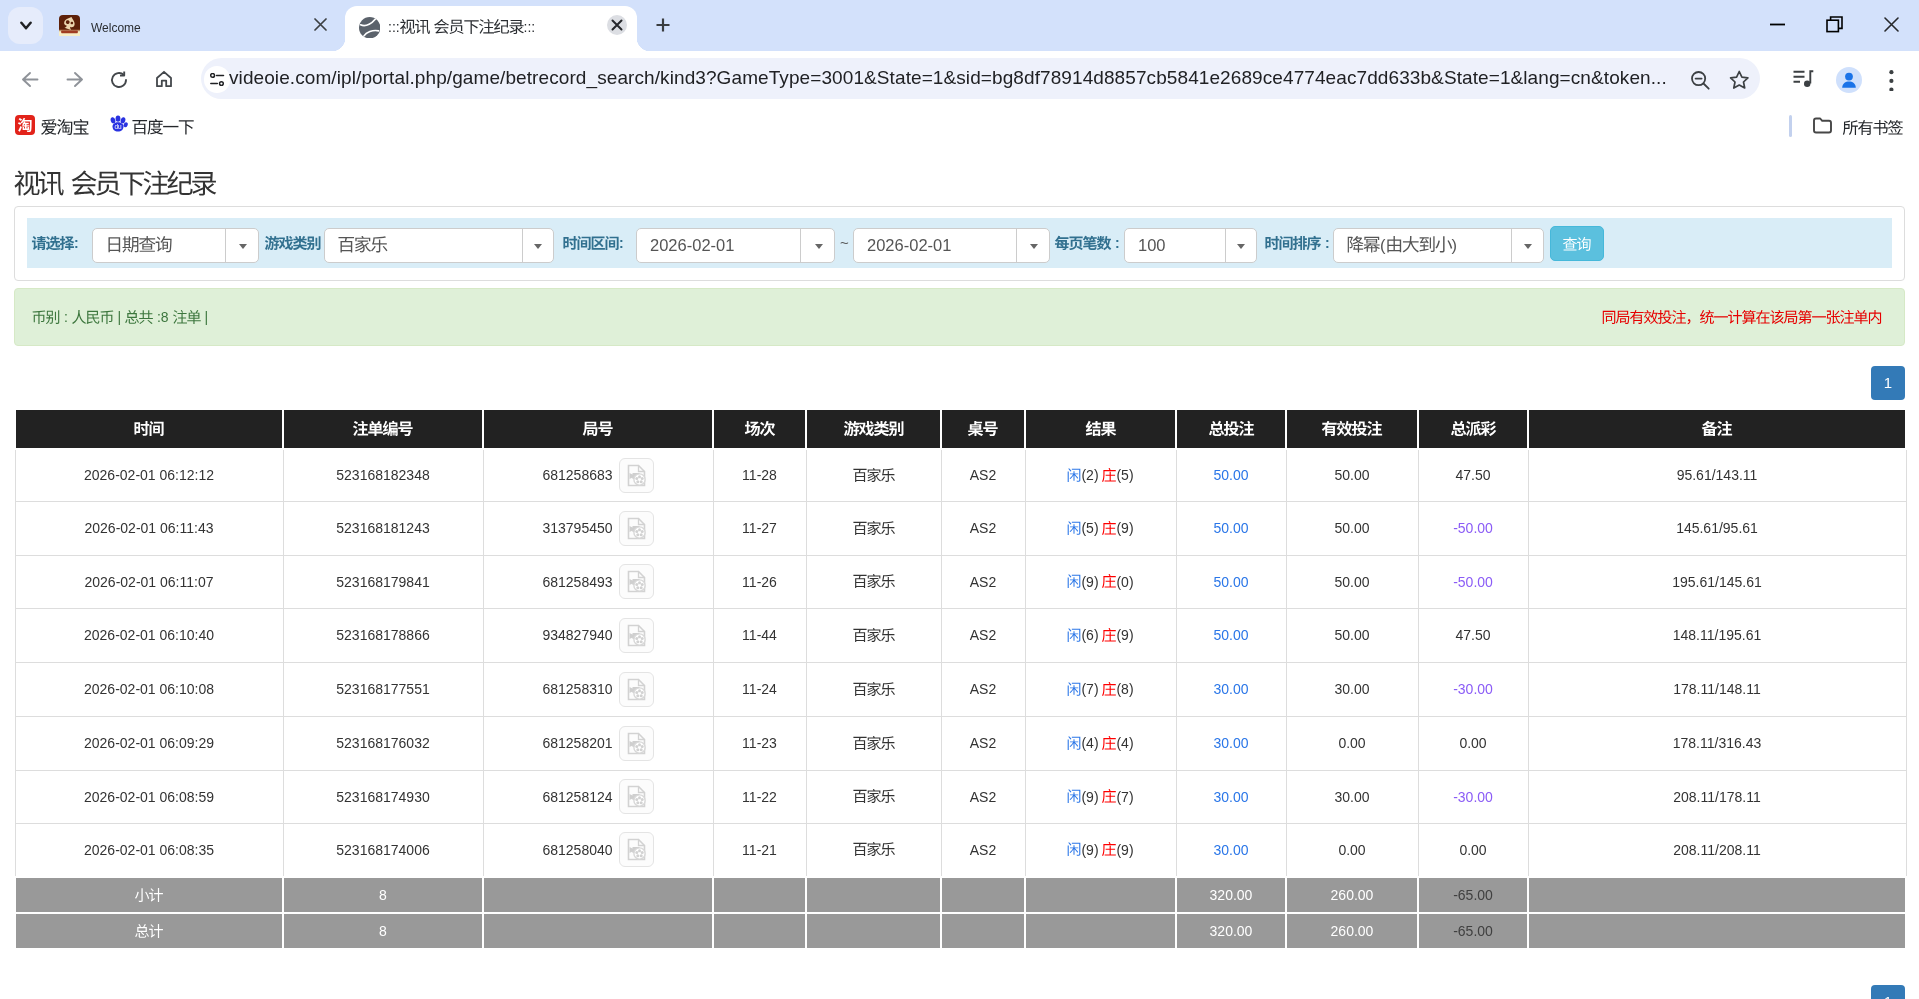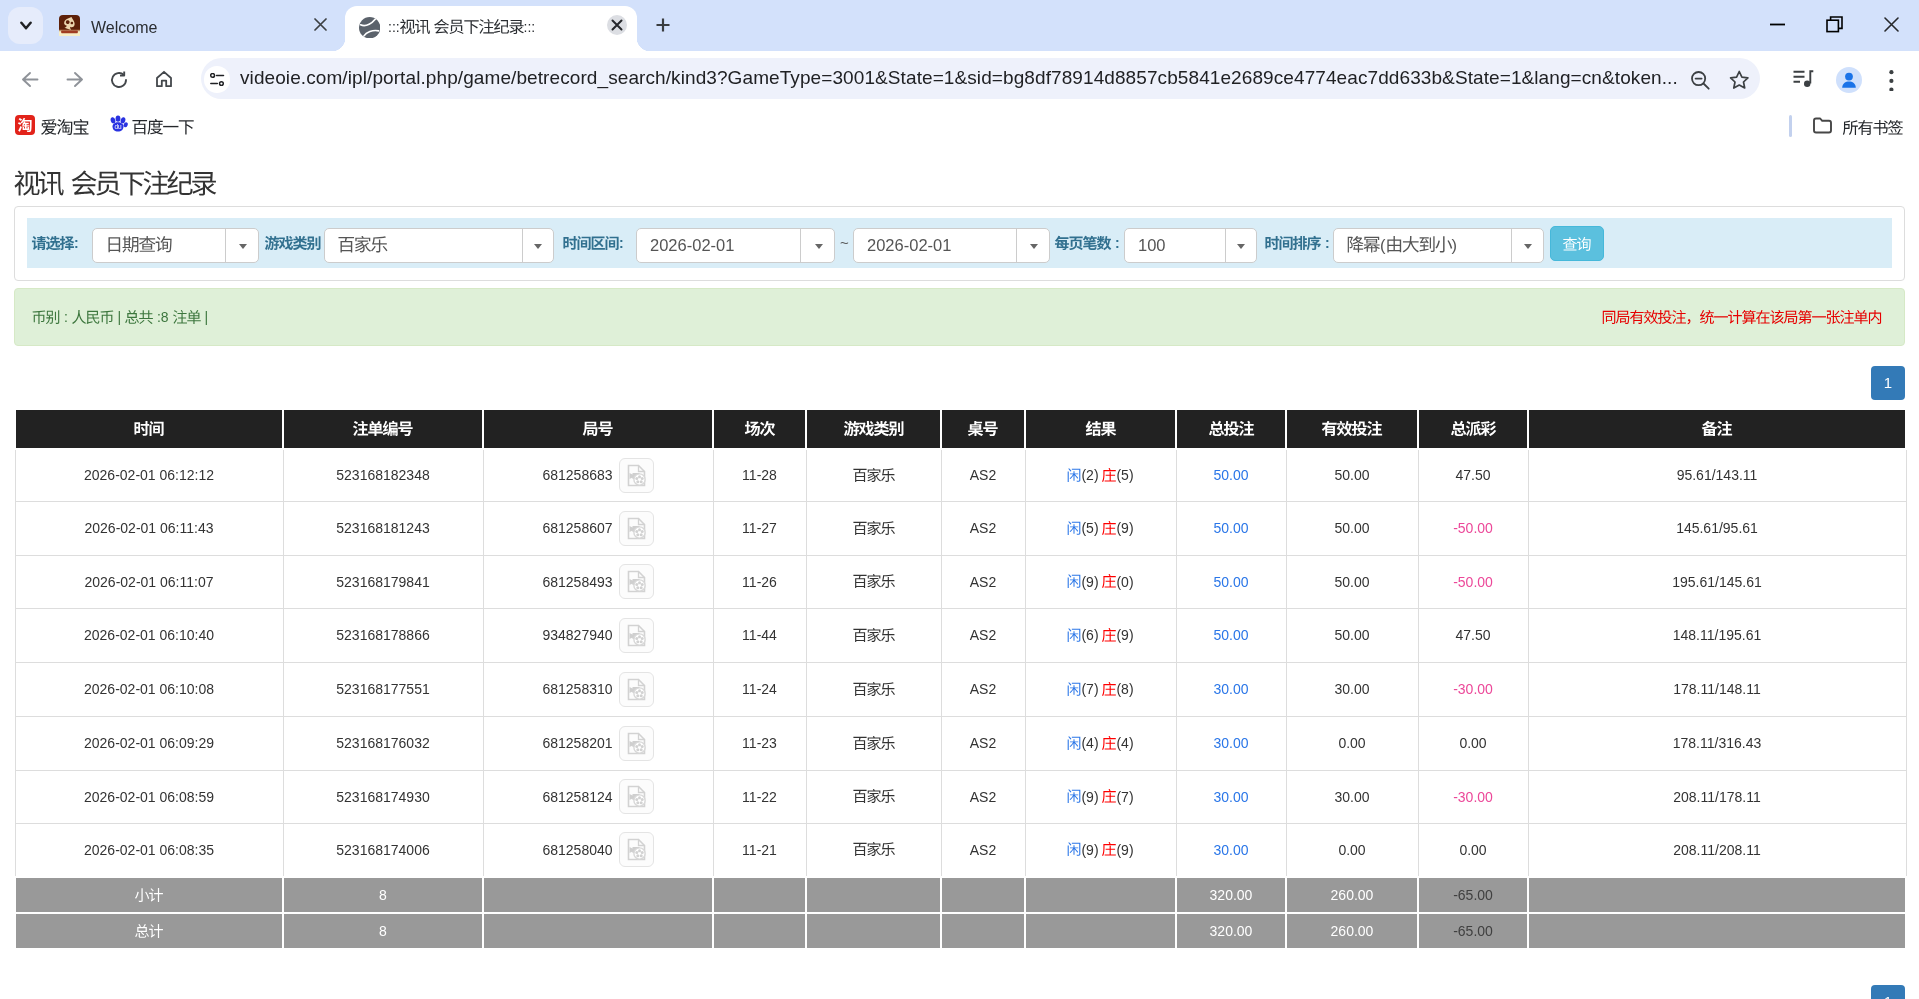--- a/index.html
+++ b/index.html
@@ -10,21 +10,21 @@
 #tabs{left:0;top:0;width:1919px;height:51px;background:#d3e1fb}
 #chev{left:8px;top:7px;width:35px;height:37px;border-radius:12px;background:#e6ecfb}
 #tab2{left:345px;top:6px;width:292px;height:45px;background:#fff;border-radius:12px 12px 0 0}
 #tab2:before{content:'';position:absolute;left:-13px;bottom:0;width:13px;height:13px;
  background:radial-gradient(circle at 0 0,#d3e1fb 0 13px,#fff 13.5px)}
 #tab2:after{content:'';position:absolute;right:-13px;bottom:0;width:13px;height:13px;
  background:radial-gradient(circle at 100% 0,#d3e1fb 0 13px,#fff 13.5px)}
 #nav{left:0;top:51px;width:1919px;height:55px;background:#fff}
 #pill{left:201px;top:58px;width:1559px;height:41px;border-radius:21px;background:#eef1fb}
 #pillc{left:203.8px;top:66.3px;width:26.4px;height:26.4px;border-radius:50%;background:#fff}
-#url{left:240px;top:68px;height:19px;line-height:19px;font-size:19px;color:#202124;white-space:pre;letter-spacing:0.09px}
+#url{left:229px;top:68px;height:19px;line-height:19px;font-size:19px;color:#202124;white-space:pre;letter-spacing:0.09px}
 #bkbar{left:0;top:106px;width:1919px;height:44px;background:#fff}
 .bktxt{top:117px;height:21px;line-height:21px;font-size:15px}
 #vbar{left:1789px;top:115px;width:3px;height:22px;background:#c3d1ee;border-radius:2px}
 
 #panel{left:14px;top:206px;width:1891px;height:75px;border:1px solid #ddd;border-radius:4px;background:#fff}
 #bluebar{left:27px;top:218px;width:1865px;height:50px;background:#d9edf7}
 .lbl{top:218px;height:50px;line-height:50px;font-weight:bold;font-size:14px;color:#31708f}
 .sel{top:228px;height:35px;background:#fff;border:1px solid #ccc;border-radius:5px}
 .sel .t{position:absolute;left:13px;top:0;height:31px;line-height:33px;font-size:16.5px;color:#555;white-space:pre}
 .arr{position:absolute;right:0;top:0;height:33px;border-left:1px solid #ccc}
@@ -34,21 +34,21 @@
 .pg{width:34px;height:34px;background:#337ab7;border-radius:4px;color:#fff;font-size:15px;line-height:34px;text-align:center}
 
 
 #tbl{position:absolute;left:14px;top:408px;border-collapse:collapse;table-layout:fixed;width:1891px;font-size:14px;color:#333}
 #tbl th{background:#222;height:40px;border:2px solid #fff;font-weight:bold}
 #tbl td{height:54px;border:1px solid #ddd;text-align:center;background:#fff}
 #tbl tr.s td{height:36px;background:#999;border:2px solid #fff;color:#fff}
 #tbl tbody tr:nth-child(2) td{height:52px}
 #tbl tbody tr:nth-child(4) td,#tbl tbody tr:nth-child(8) td{height:53px}
 .bl{color:#2a76e8}
-.rd{color:#ec4899}
+.rd{color:#8b5cf6}
 #tbl tr.s td.rd{color:#404040}
 .vbtn{display:inline-block;vertical-align:middle;width:35px;height:35px;background:#fcfcfc;border:1px solid #e4e4e4;border-radius:6px;margin-left:6px}
 .num{display:inline-block;vertical-align:middle}
 </style></head><body>
 <div id="W">
     <div class="a" id="tabs"></div>
     <div class="a" id="chev"></div>
     <svg class="a" style="left:19.8px;top:20.6px" width="12" height="9" viewBox="0 0 12 9">
       <path d="M1.4 1.8 L6 7.2 L10.6 1.8" stroke="#202124" stroke-width="2.5" fill="none" stroke-linecap="round" stroke-linejoin="round"></path>
     </svg>
@@ -56,21 +56,21 @@
       <rect x="0" y="0" width="21" height="21" rx="4" fill="#5d2009"></rect>
       <rect x="0" y="15" width="21" height="6" fill="#f7eec6"></rect>
       <rect x="0" y="14" width="21" height="2.2" fill="#8a4a28" opacity="0.55"></rect>
       <rect x="2.2" y="15.6" width="16.6" height="2.6" rx="0.6" fill="#a03c22"></rect>
       <g transform="rotate(18 10 9)">
         <path d="M10.2 1.6 C12.8 4.2 15.6 5.6 15.6 8.6 C15.6 10.8 13.6 11.9 11.9 11.2 C12.3 12.6 13 13.4 13.8 14 L6.8 14 C7.6 13.4 8.2 12.6 8.6 11.2 C6.9 11.9 4.9 10.8 4.9 8.6 C4.9 5.6 7.6 4.2 10.2 1.6 Z" fill="#ecd5ae"></path>
         <circle cx="8.2" cy="7.6" r="1.9" fill="#5d2009"></circle>
         <circle cx="12.4" cy="7.2" r="1.3" fill="#5d2009"></circle>
       </g>
     </svg>
-    <div class="a" style="left:91px;top:20px;font-size:16px;line-height:16px;color:#2a2d31">Welcome</div>
+    <div class="a" style="left:91px;top:20px;font-size:12px;line-height:16px;color:#2a2d31">Welcome</div>
     <svg class="a" style="left:314px;top:18px" width="13" height="13" viewBox="0 0 13 13">
       <path d="M1 1 L12 12 M12 1 L1 12" stroke="#3c4043" stroke-width="1.7" fill="none" stroke-linecap="round"></path>
     </svg>
     <div class="a" id="tab2"></div>
     <svg class="a" style="left:358.7px;top:16.5px" width="21" height="21" viewBox="0 0 21 21">
       <circle cx="10.7" cy="10.7" r="10.7" fill="#5b626b"></circle>
       <path d="M1.6 7.8 C7.5 10.5 13.5 5.5 16.2 2.2" stroke="#fff" stroke-width="1.7" fill="none" stroke-linecap="round"></path>
       <path d="M5 18.9 C7.2 15.3 13.5 12.6 19.6 13.8" stroke="#fff" stroke-width="1.7" fill="none" stroke-linecap="round"></path>
     </svg>
     <div class="a" style="left:388px;top:18.5px;font-size:14px;line-height:15px;color:#2a2d31;white-space:pre">:::<svg class="cj" width="30.0" height="15" viewBox="0 0 30.0 15">
@@ -486,21 +486,21 @@
               </g>
             </svg>(5)</td>
           <td class="bl">50.00</td>
           <td>50.00</td>
           <td>47.50</td>
           <td>95.61/143.11</td>
         </tr>
         <tr>
           <td>2026-02-01 06:11:43</td>
           <td>523168181243</td>
-          <td><span class="num">681258607</span><span class="vbtn"><svg width="23" height="23" viewBox="0 0 23 23" style="margin-top:5px">
+          <td><span class="num">313795450</span><span class="vbtn"><svg width="23" height="23" viewBox="0 0 23 23" style="margin-top:5px">
                 <path d="M3.5 1.5 H13.5 L19.5 7.5 V21.5 H3.5 Z" fill="none" stroke="#d2d2d2" stroke-width="1.6"></path>
                 <path d="M13.5 1.5 V7.5 H19.5" fill="none" stroke="#d2d2d2" stroke-width="1.3"></path>
                 <path d="M7.5 9 H14.5 V15 H7.5 Z M7.5 10.5 L4.5 9 V15 L7.5 13.5 Z" fill="#cfcfcf"></path>
                 <circle cx="14.5" cy="15.5" r="5.6" fill="#fff" stroke="#d8d8d8" stroke-width="1.4"></circle>
                 <g fill="#d2d2d2">
                   <circle cx="14.5" cy="12.7" r="1.5"></circle>
                   <circle cx="11.8" cy="14.6" r="1.5"></circle>
                   <circle cx="12.8" cy="17.8" r="1.5"></circle>
                   <circle cx="16.2" cy="17.8" r="1.5"></circle>
                   <circle cx="17.2" cy="14.6" r="1.5"></circle>

